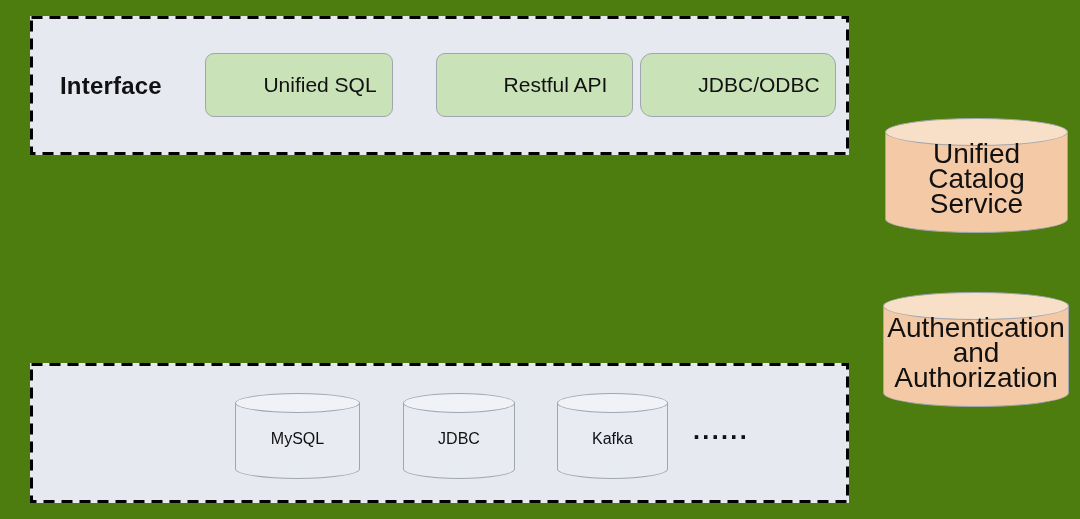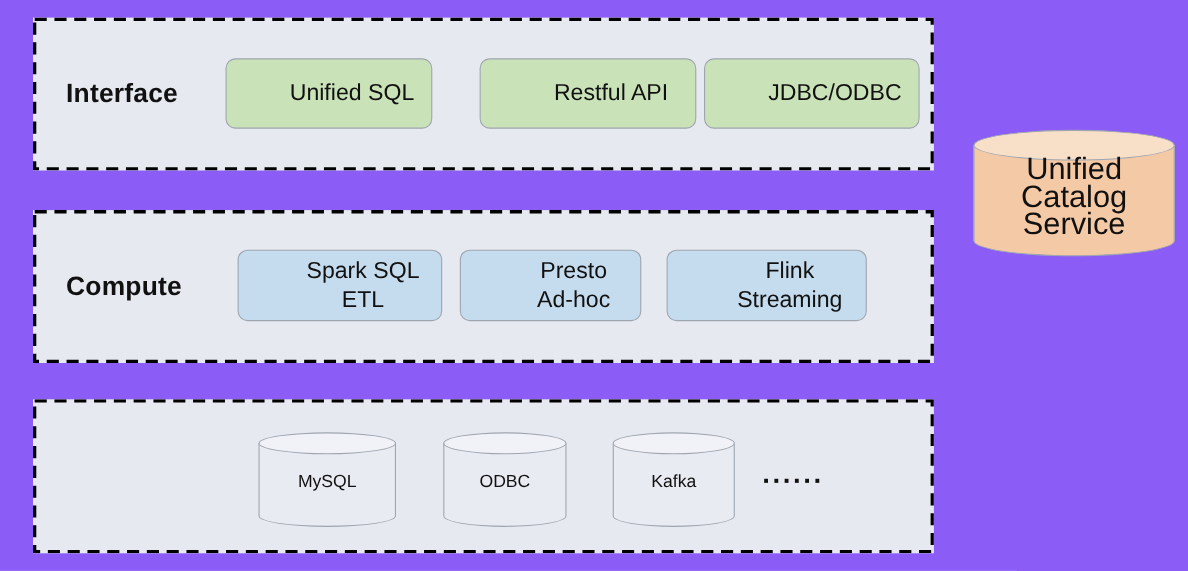--- a/index.html
+++ b/index.html
@@ -5,21 +5,21 @@
   :root{
     --layer-fill:#e7e9f0; --frame:#000000;
     --green-fill:#c9e2b8; --blue-fill:#c5dbee;
     --orange-fill:#f4c9a5; --orange-top:#f8dfc8;
     --cyl-fill:#e9ebf2; --cyl-top:#f1f2f7;
     --muted-border:#9fa6b0; --text:#111111;
   }
   *{box-sizing:border-box; margin:0; padding:0;}
   html,body{background:#ffffff;}
   body{font-family:"Liberation Sans", sans-serif; color:var(--text);}
-  .page{position:relative; width:1080px; height:519px; background:#8b5cf6; overflow:hidden;}
+  .page{position:relative; width:1080px; height:519px; background:#4d7c0f; overflow:hidden;}
 
   .layer{position:absolute; left:30px; width:819px; background:var(--layer-fill);}
   .layer-frame{position:absolute; left:0; top:0; pointer-events:none;}
   .layer-label{position:absolute; left:30px; top:0; bottom:0; display:flex; align-items:center;
     font-size:24px; font-weight:700; letter-spacing:.2px;}
 
   .chip{position:absolute; display:flex; align-items:center; justify-content:center;
     border-radius:9px; border:1px solid var(--muted-border);
     font-size:21px; line-height:26px; text-align:center; white-space:pre-line;padding-left:42px;}
   .chip.green{background:var(--green-fill);}
@@ -52,63 +52,60 @@
 
 <div class="page">
 
   <section class="layer" style="top:16px; height:139px;">
     <svg class="layer-frame" width="819" height="139">
       <rect x="1.5" y="1.5" width="816" height="136" fill="none" stroke="#000000" stroke-width="3" stroke-dasharray="11 7"></rect>
     </svg>
     <div class="layer-label">Interface</div>
     <div class="chip green" style="left:175px; top:37px; width:188px; height:64px;">Unified SQL</div>
     <div class="chip green" style="left:393px; top:37px; width:197px; height:64px;margin-left:13px;">Restful API</div>
-    <div class="chip green" style="left:610px; top:37px; width:196px; height:64px;">JDBC/ODBC</div>
+    <div class="chip green" style="left:610px; top:37px; width:196px; height:64px;border-radius:12px;">JDBC/ODBC</div>
   </section>
 
-  <section class="layer" style="top:191px; height:139px;">
-    <svg class="layer-frame" width="819" height="139">
-      <rect x="1.5" y="1.5" width="816" height="136" fill="none" stroke="#000000" stroke-width="3" stroke-dasharray="11 7"></rect>
-    </svg>
-    <div class="layer-label">Compute</div>
-    <div class="chip blue" style="left:186px; top:36px; width:186px; height:65px;">Spark SQL ETL</div>
-    <div class="chip blue" style="left:388px; top:36px; width:165px; height:65px;">Presto
-Ad-hoc</div>
-    <div class="chip blue" style="left:576px; top:36px; width:182px; height:65px;">Flink
-Streaming</div>
-  </section>
 
   <section class="layer" style="top:363px; height:140px;">
     <svg class="layer-frame" width="819" height="140">
       <rect x="1.5" y="1.5" width="816" height="137" fill="none" stroke="#000000" stroke-width="3" stroke-dasharray="11 7"></rect>
     </svg>
 
     <div class="cyl gray" style="left:205px; top:30px; width:125px; height:86px;">
       <div class="cyl-top"></div>
       <div class="cyl-mid"></div>
       <div class="cyl-bot"></div>
       <div class="cyl-label">MySQL</div>
     </div>
     <div class="cyl gray" style="left:373px; top:30px; width:112px; height:86px;">
       <div class="cyl-top"></div>
       <div class="cyl-mid"></div>
       <div class="cyl-bot"></div>
-      <div class="cyl-label">ODBC</div>
+      <div class="cyl-label">JDBC</div>
     </div>
     <div class="cyl gray" style="left:527px; top:30px; width:111px; height:86px;">
       <div class="cyl-top"></div>
       <div class="cyl-mid"></div>
       <div class="cyl-bot"></div>
       <div class="cyl-label">Kafka</div>
     </div>
     <div class="dots" style="left:663px; top:60px;">······</div>
   </section>
 
   <div class="cyl service" style="left:885px; top:118px; width:183px; height:115px;">
     <div class="cyl-top"></div>
     <div class="cyl-mid"></div>
     <div class="cyl-bot"></div>
     <div class="cyl-label">Unified Catalog
 Service</div>
   </div>
 
+  <div class="cyl service" style="left:883px; top:292px; width:186px; height:115px;">
+    <div class="cyl-top"></div>
+    <div class="cyl-mid"></div>
+    <div class="cyl-bot"></div>
+    <div class="cyl-label">Authentication
+and
+Authorization</div>
+  </div>
 
 </div>
 
 </body></html>

